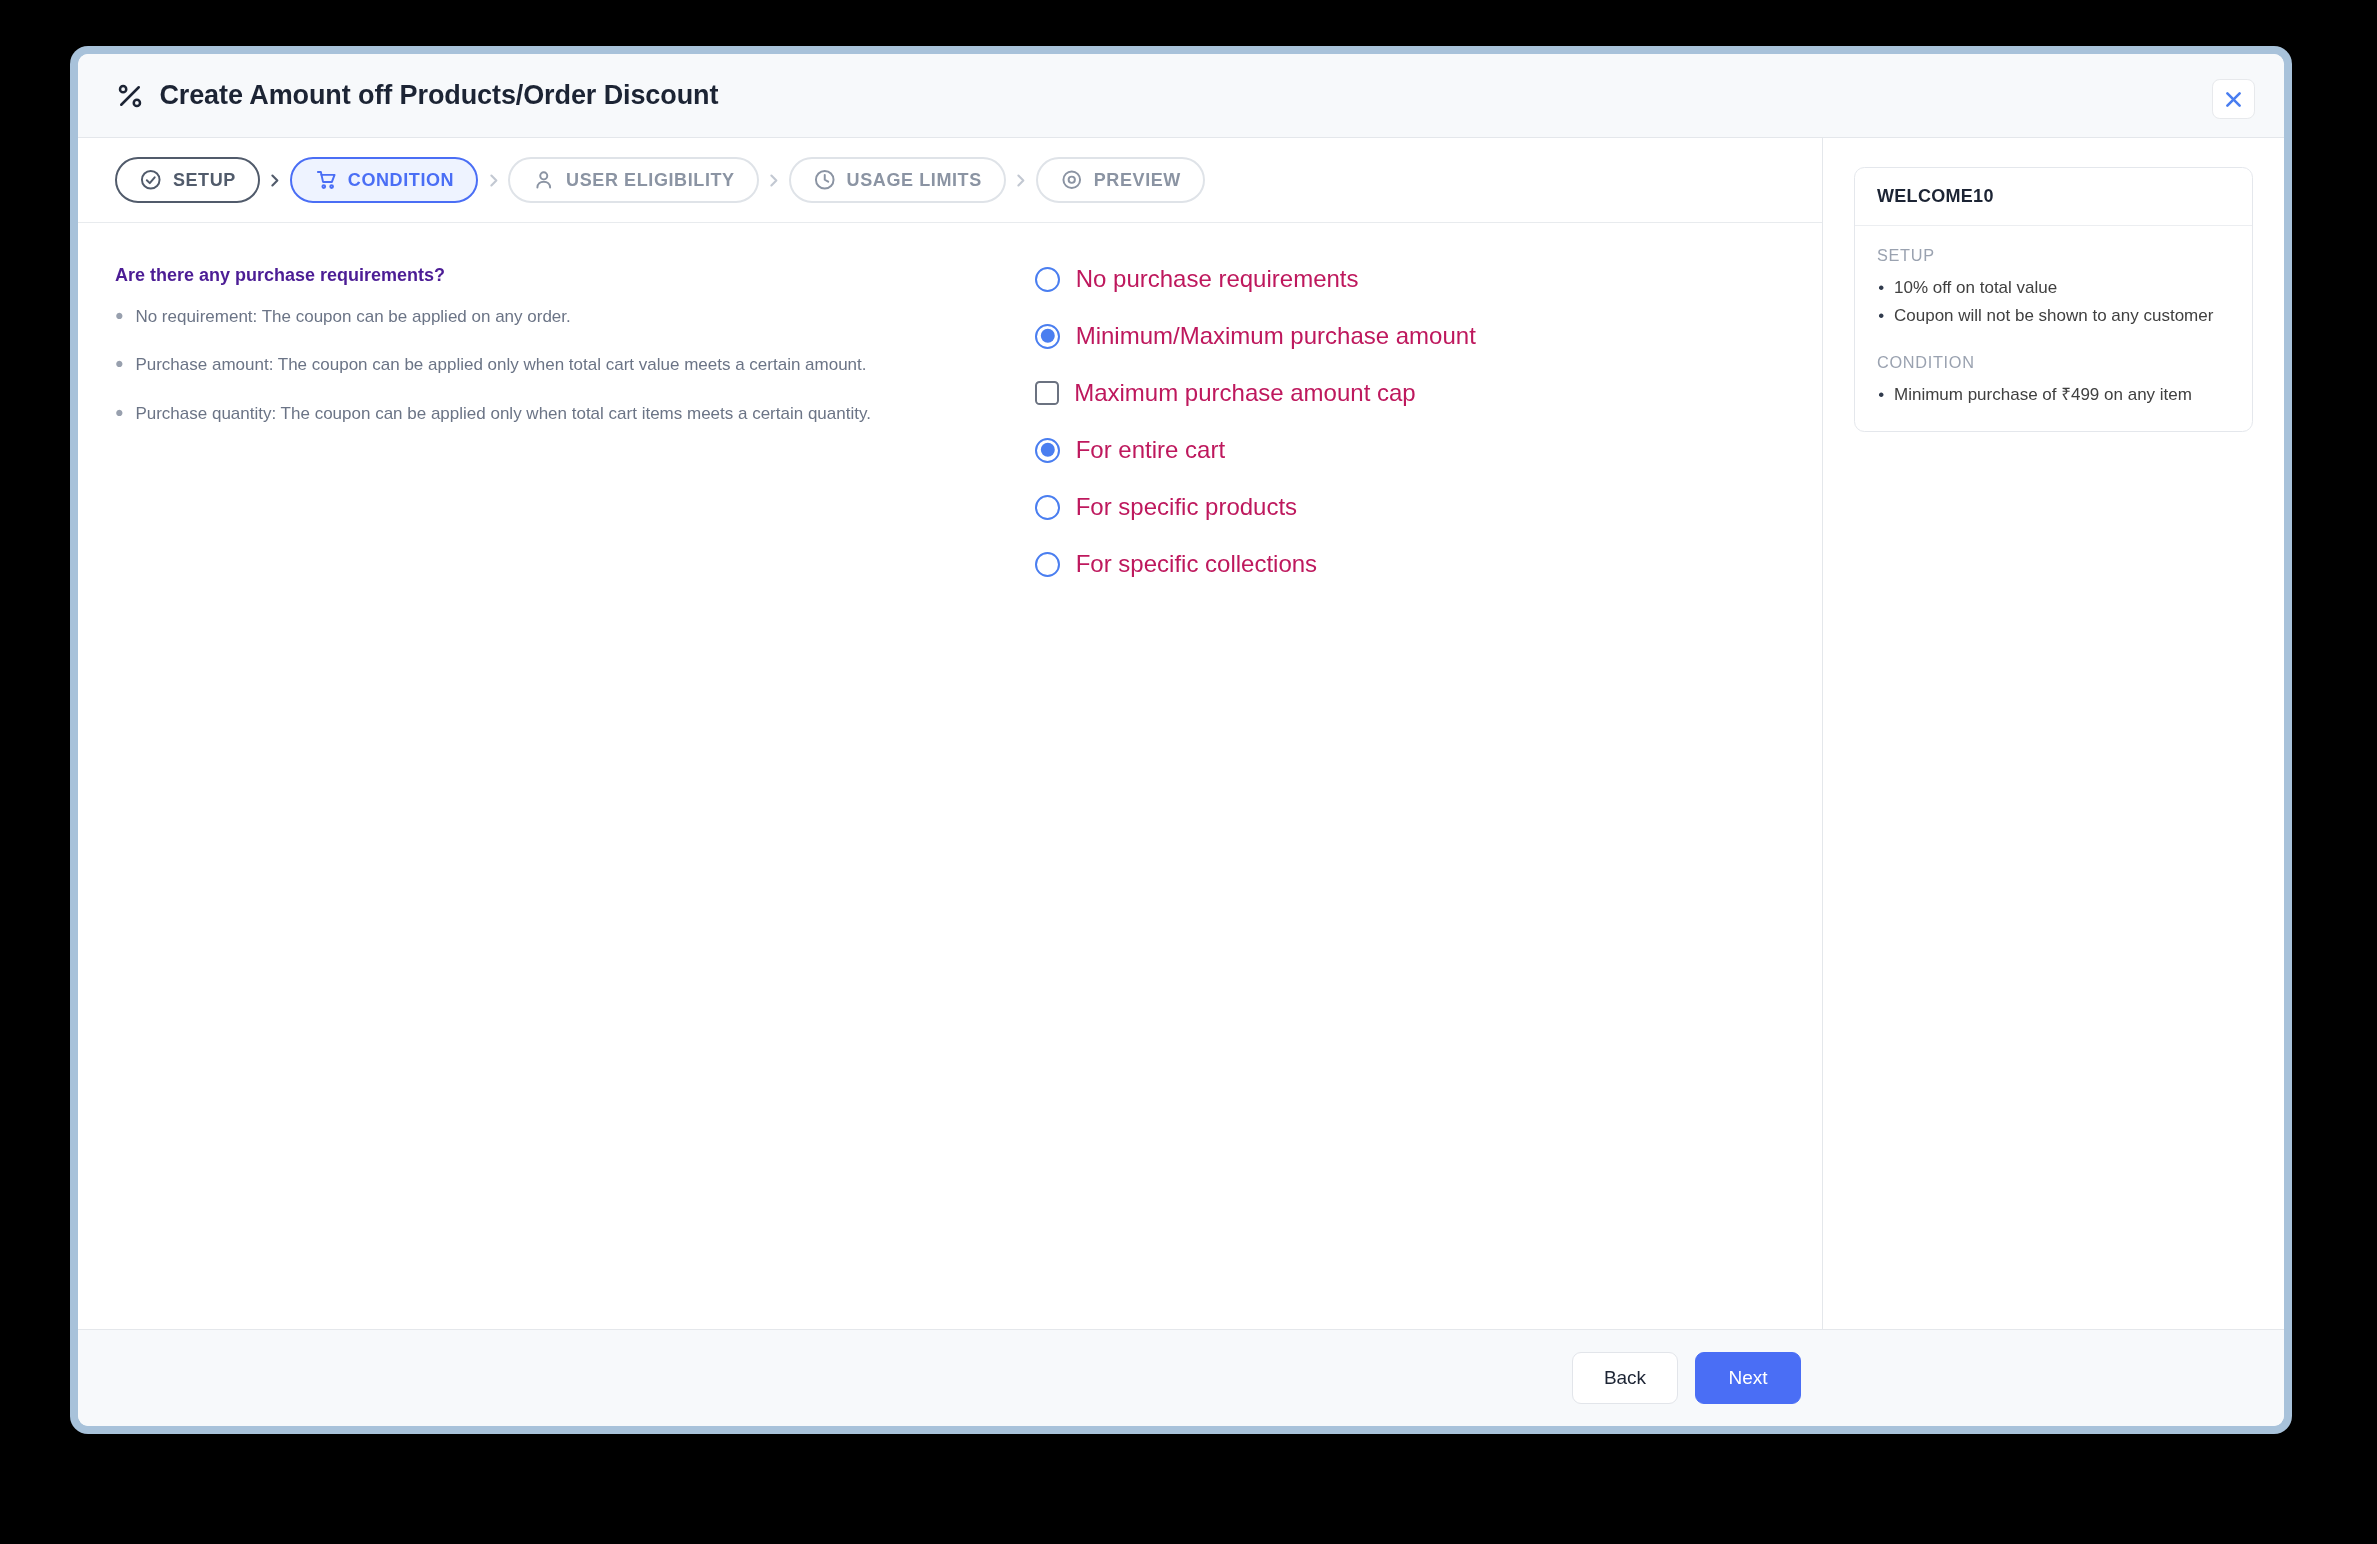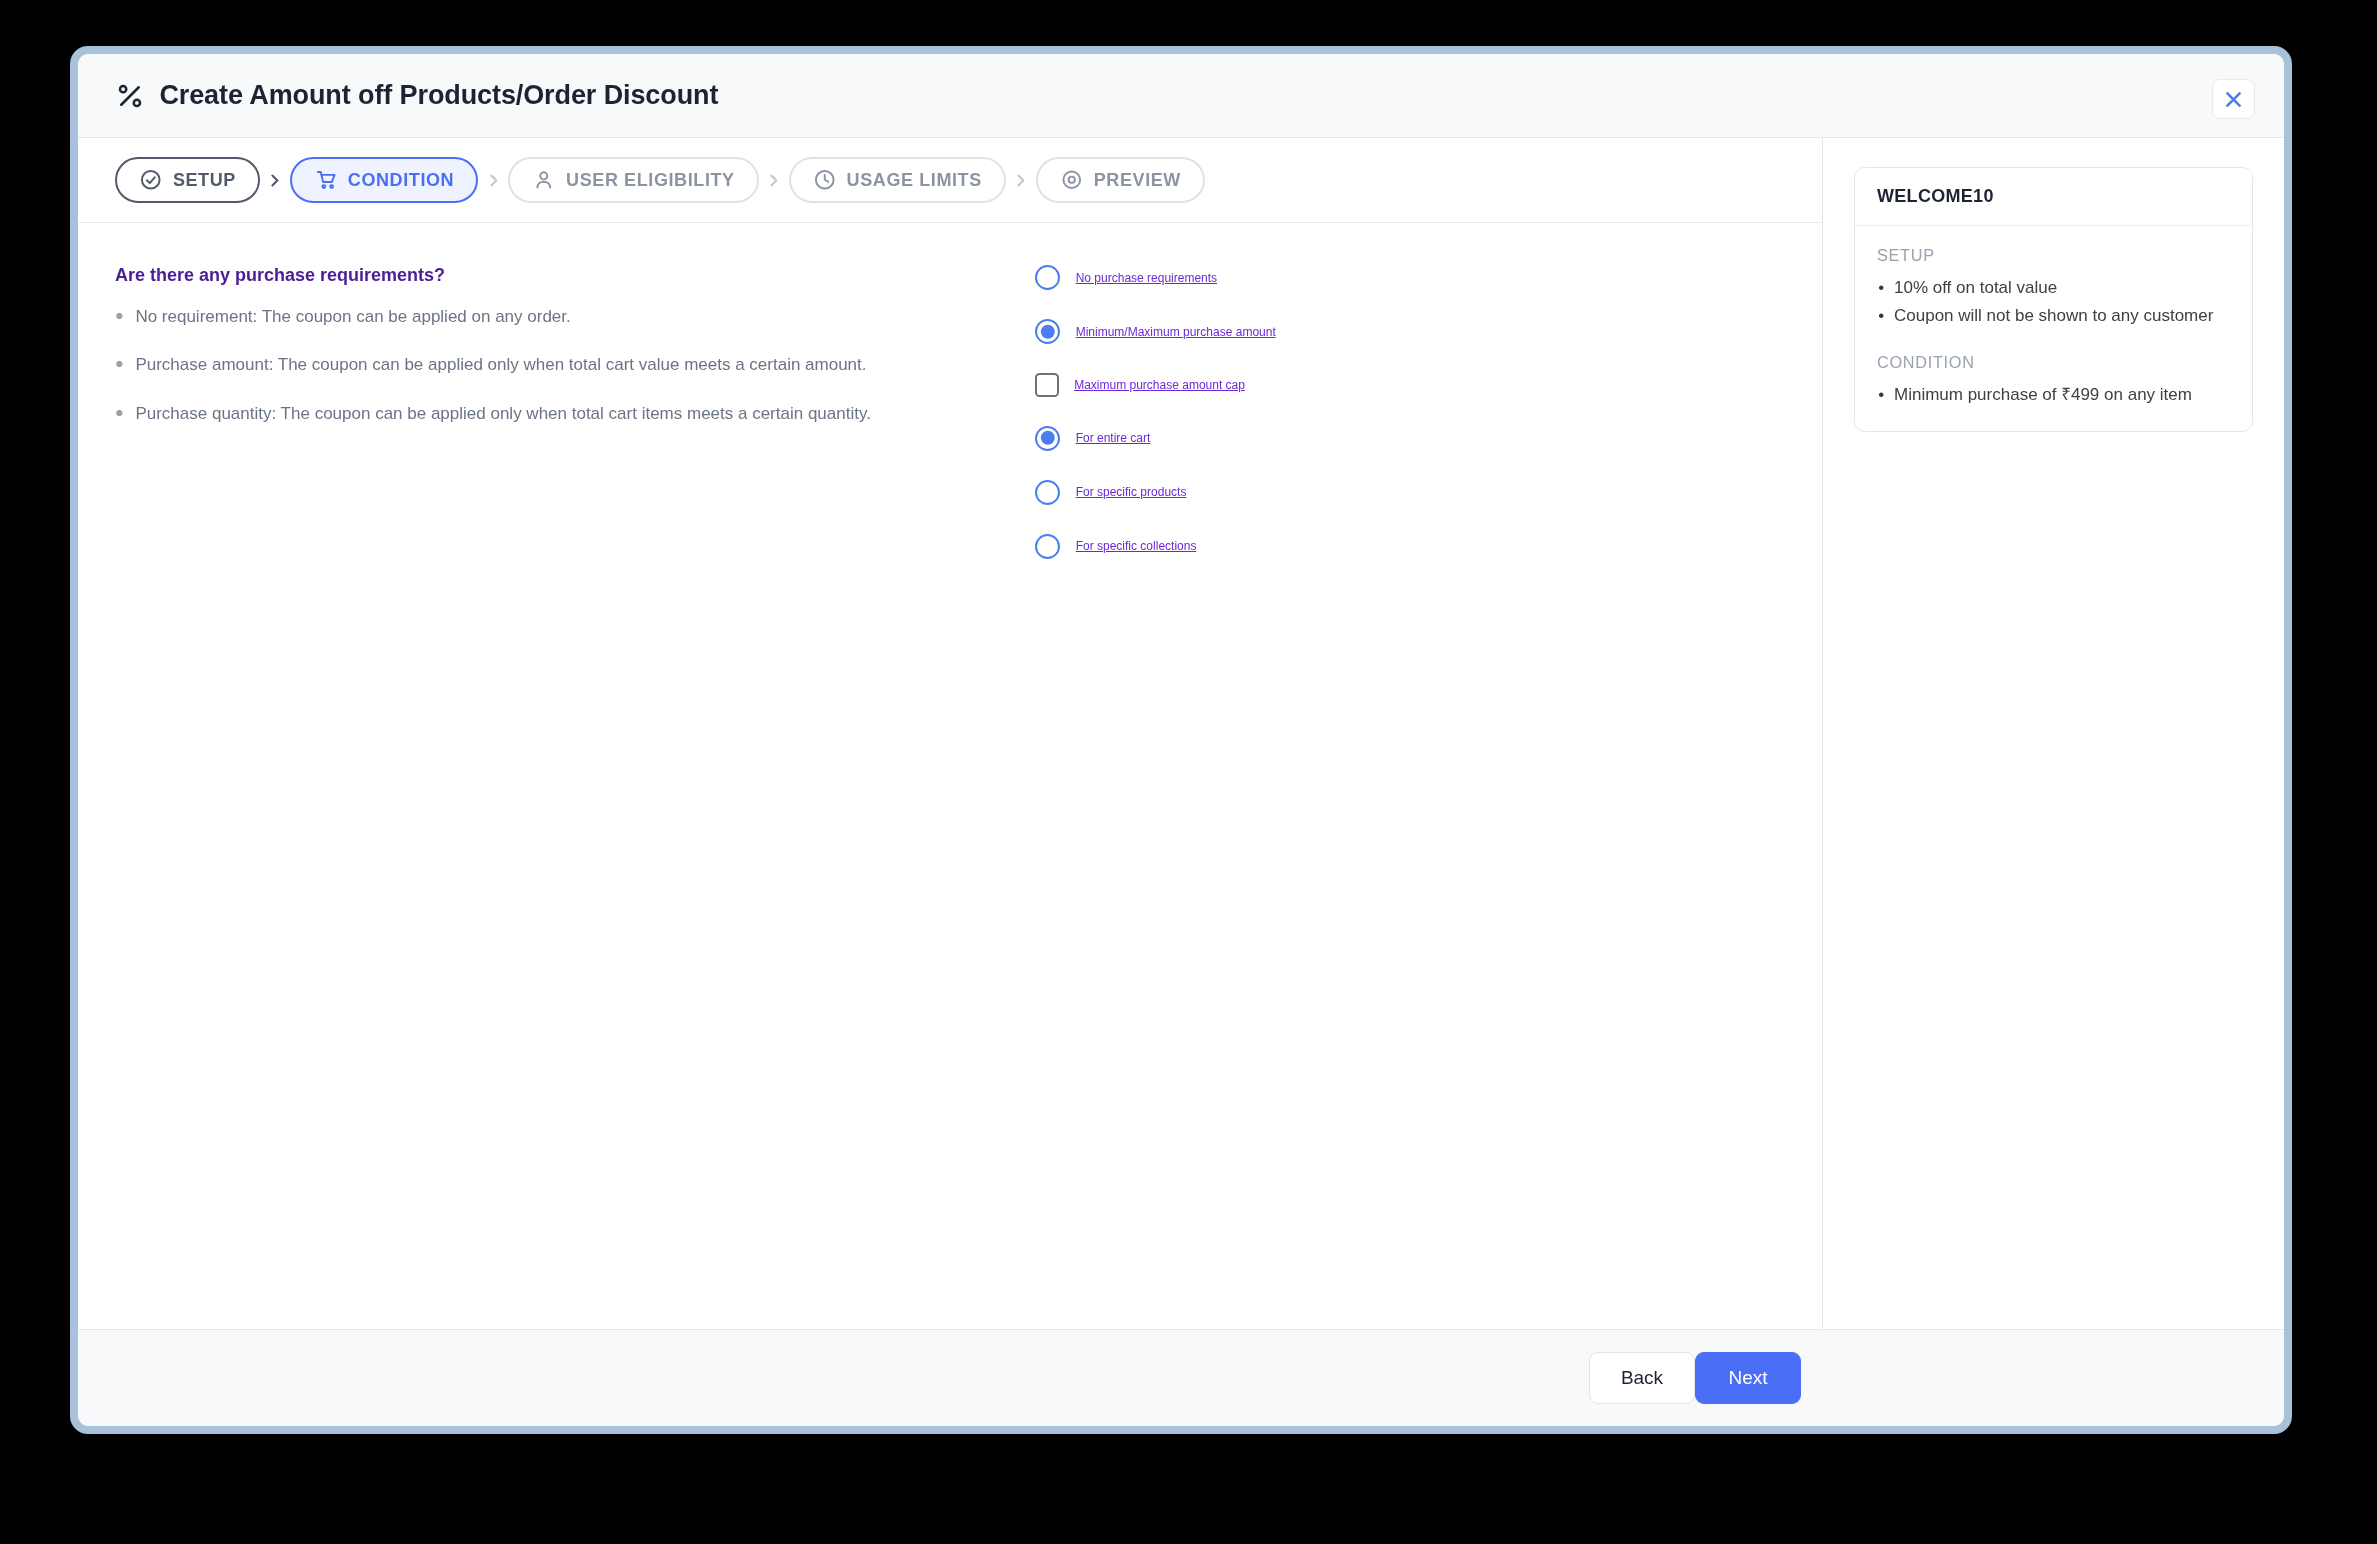--- a/index.html
+++ b/index.html
@@ -188,21 +188,21 @@
   }
   .radio.checked::after {
     content: "";
     position: absolute;
     left: 50%; top: 50%;
     transform: translate(-50%,-50%);
     width: 14.4px; height: 14.4px;
     border-radius: 50%;
     background: #4a7ef0;
   }
-  .opt-label { font-size: 12px; color: #6d28d9; white-space: nowrap; text-decoration: underline; }
+  .opt-label { font-size: 24px; color: #be185d; white-space: nowrap; }
 
   .checkbox {
     width: 23.5px; height: 23.5px;
     flex: 0 0 23.5px;
     border-radius: 4.6px;
     border: 2.6px solid #6b7280;
     background: #ffffff;
   }
 
   
@@ -269,20 +269,21 @@
   
   #modal-footer {
     height: 97px;
     flex: 0 0 97px;
     background: #f7f9fb;
     border-top: 1.3px solid #e4e7eb;
     display: flex;
     align-items: center;
     justify-content: flex-end;
     padding-right: 483px;
+    gap: 17px;
   }
   .btn {
     height: 52px;
     border-radius: 9px;
     font-size: 19px;
     display: flex;
     align-items: center;
     justify-content: center;
     cursor: pointer;
   }

